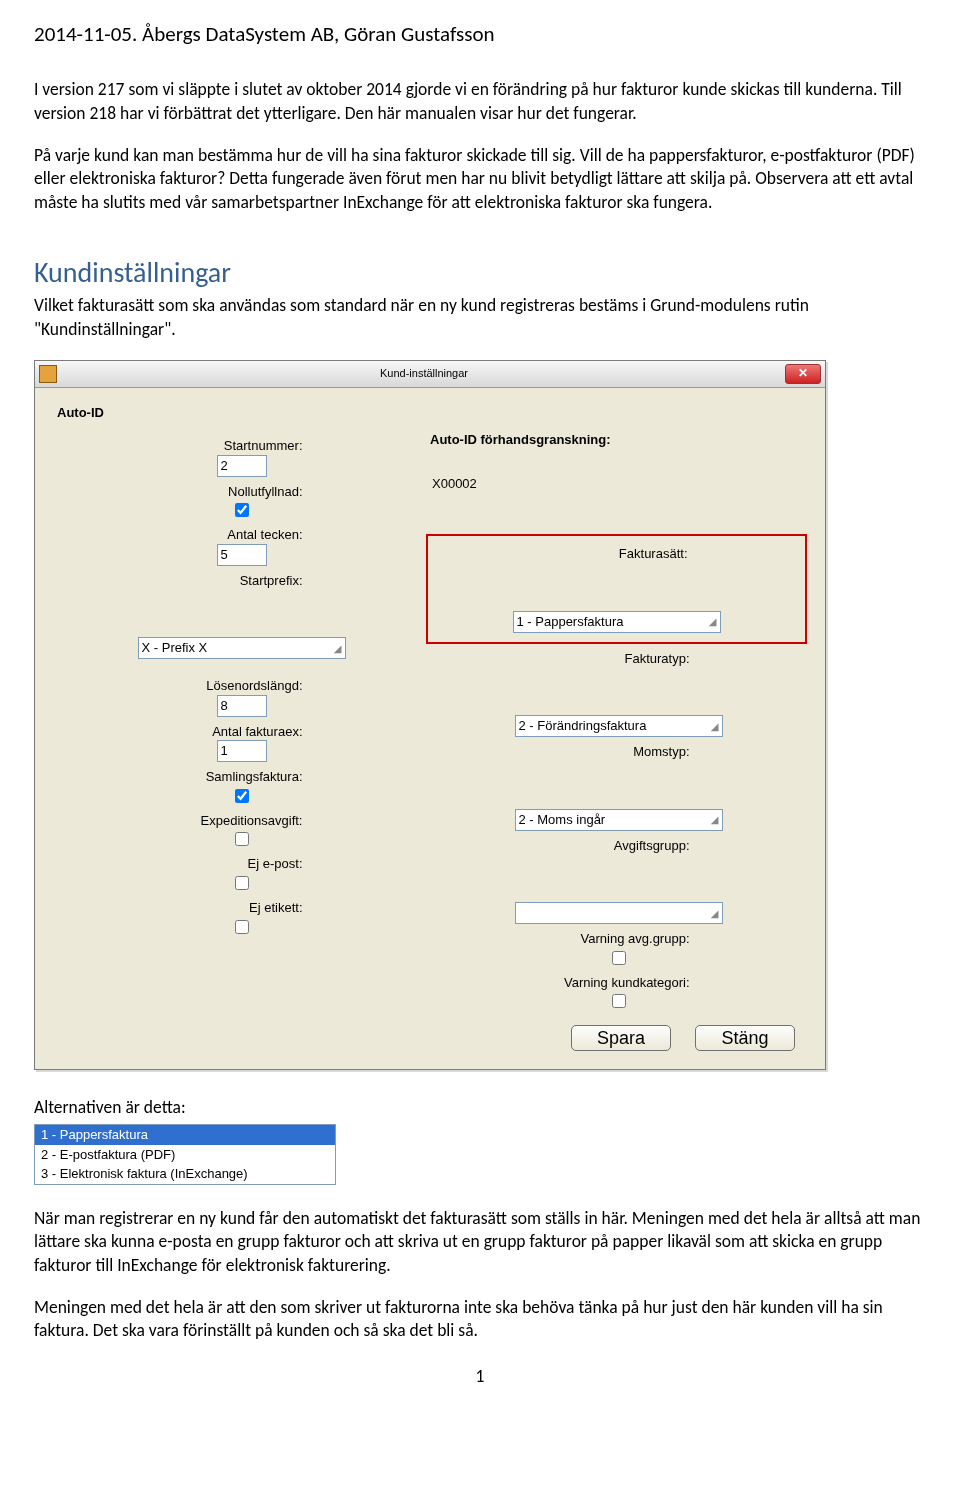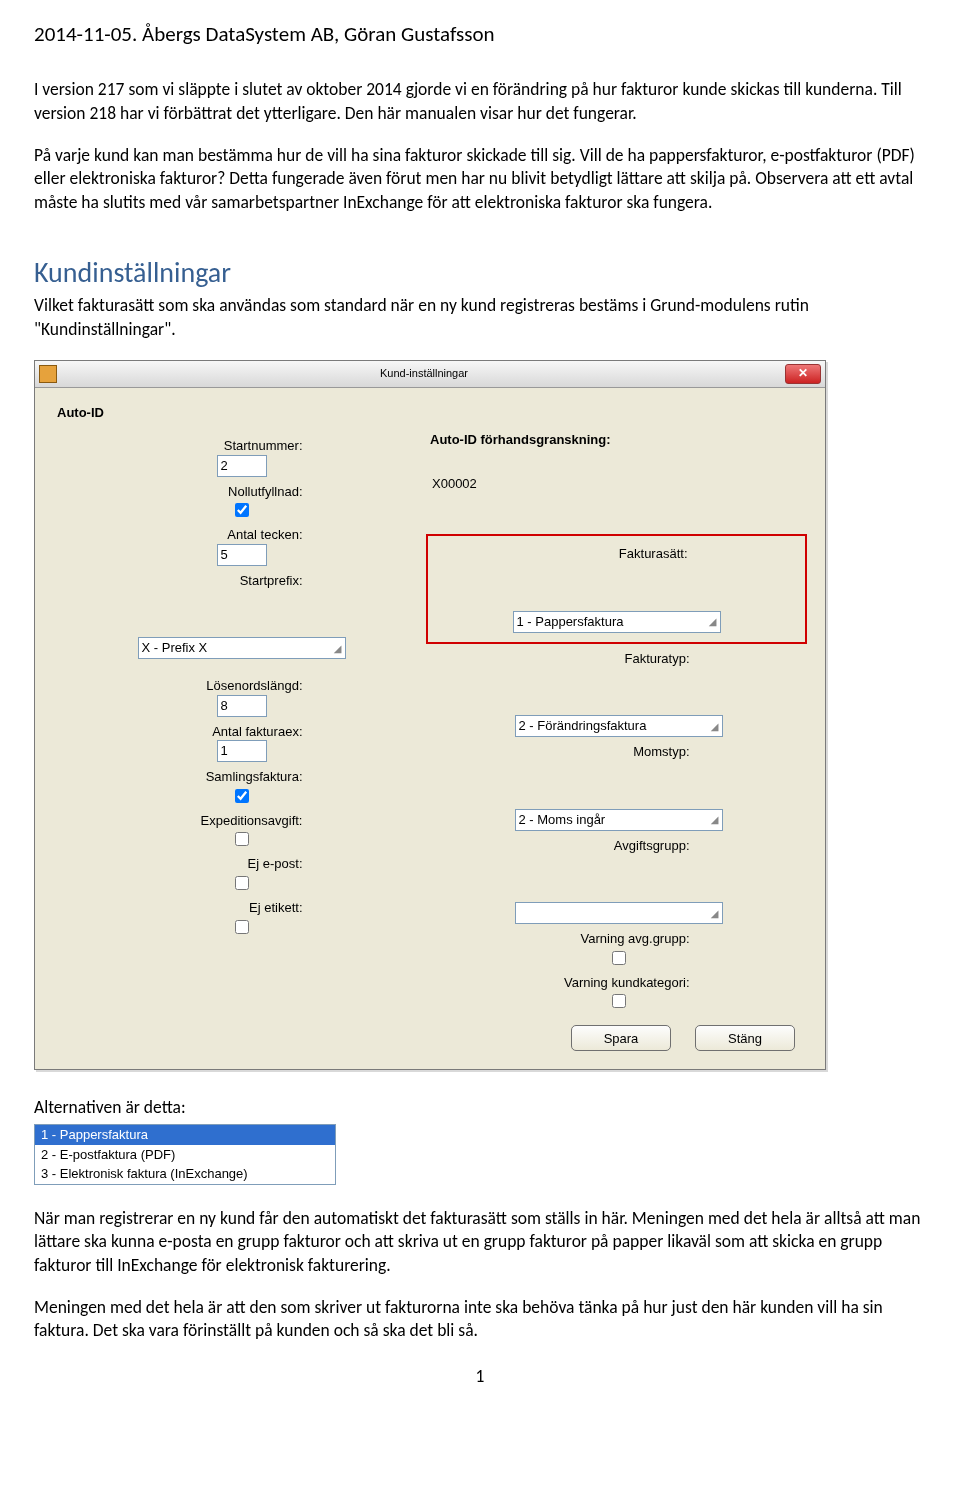--- a/index.html
+++ b/index.html
@@ -63,21 +63,21 @@
   .preview-val { font-size: 13px; margin-bottom: 28px; padding-left: 2px; }
   .redbox { border: 2px solid #d00000; padding: 3px 0; margin: 0 0 2px -4px; }
   .dlg-buttons {
     display: flex; justify-content: flex-end; gap: 24px;
     margin-top: 14px; padding-right: 12px;
   }
   .btn {
     width: 98px; height: 24px;
     background: linear-gradient(#fdfdfd,#ece9d8);
     border: 1px solid #707070; border-radius: 5px;
-    font-size: 13px; cursor: pointer;
+    font-size: 18px; cursor: pointer;
     display:flex; align-items:center; justify-content:center;
   }
   .altlist {
     width: 300px; border: 1px solid #7f9db9; font-family: Tahoma, Arial, sans-serif;
     font-size: 13px; background: #fff; margin: 4px 0 22px 0;
   }
   .altlist .item { padding: 1px 6px; }
   .altlist .sel { background: #2f6fcf; color: #fff; }
   .pgnum { text-align: center; font-size: 17.5px; margin-top: 22px; }
   .grip { font-size: 10px; color:#888; }

